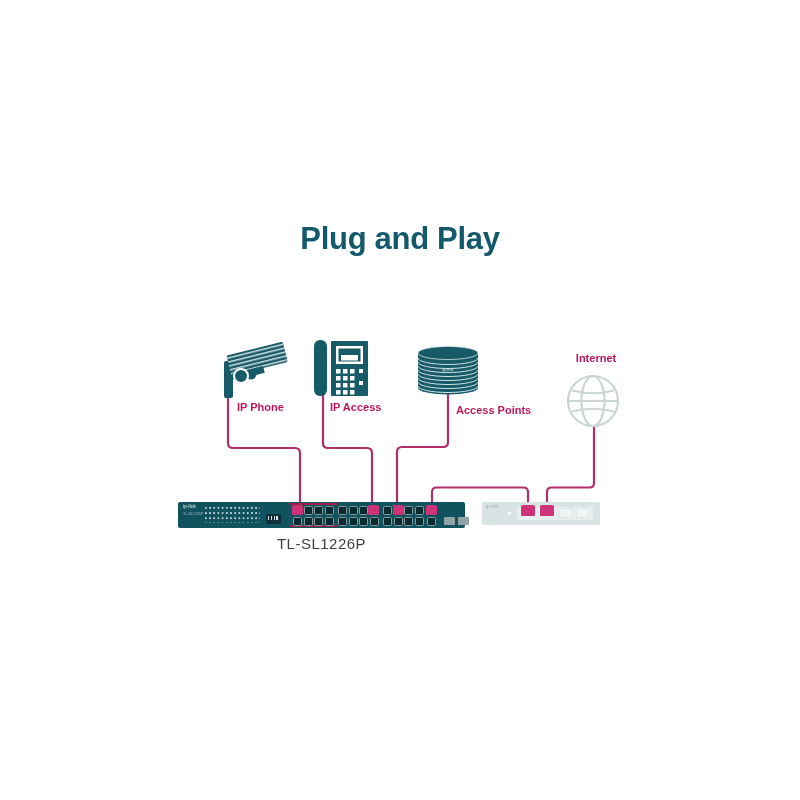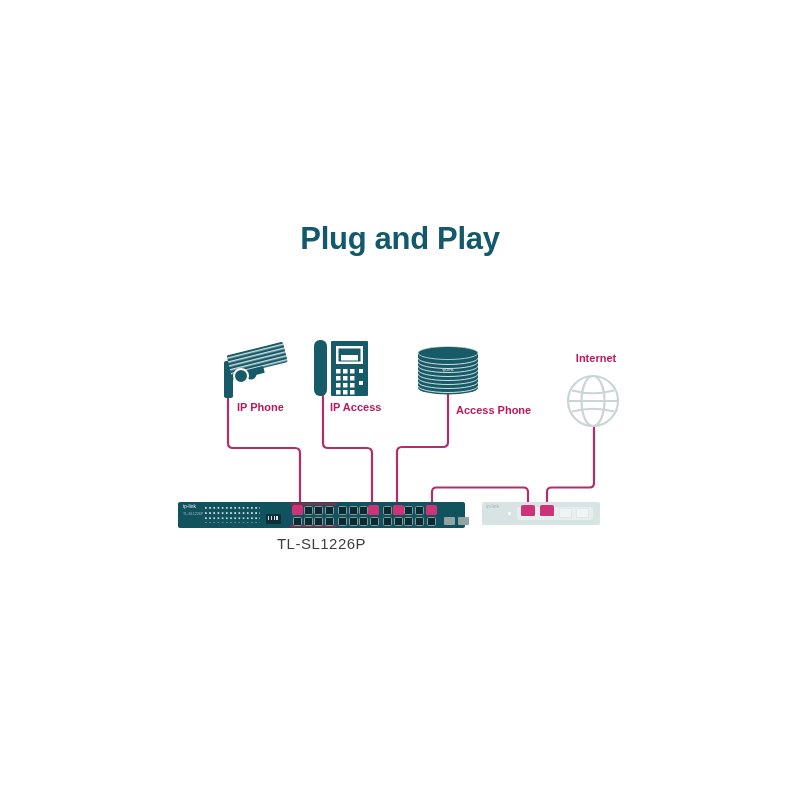--- a/index.html
+++ b/index.html
@@ -113,21 +113,21 @@
       <path d="M3 17 A30 6.5 0 0 0 63 17"></path>
       <path d="M3 21 A30 6.5 0 0 0 63 21"></path>
       <path d="M3 25 A30 6.5 0 0 0 63 25"></path>
       <path d="M3 29 A30 6.5 0 0 0 63 29"></path>
       <path d="M3 33 A30 6.5 0 0 0 63 33"></path>
       <path d="M3 37 A30 6.5 0 0 0 63 37"></path>
       <path d="M3 41 A30 6.5 0 0 0 63 41"></path>
     </g>
     <text x="33" y="26" font-size="4.2" fill="#ffffff" text-anchor="middle" opacity=".9">tp-link</text>
   </svg>
-  <div class="abs dev-label" style="left:456px;top:404px">Access Phone</div>
+  <div class="abs dev-label" style="left:456px;top:404px">Access Points</div>
 
   <div class="abs dev-label" style="left:556px;top:352px;width:80px;text-align:center">Internet</div>
   <svg class="abs" style="left:566px;top:374px" width="54" height="54" viewBox="0 0 54 54">
     <g fill="none" stroke="#cbd5d6" stroke-width="2.2">
       <circle cx="27" cy="27" r="25"></circle>
       <ellipse cx="27" cy="27" rx="11.5" ry="25"></ellipse>
       <line x1="2" y1="27" x2="52" y2="27"></line>
       <path d="M6 16.5 Q27 22 48 16.5"></path>
       <path d="M6 37.5 Q27 32 48 37.5"></path>
     </g>

